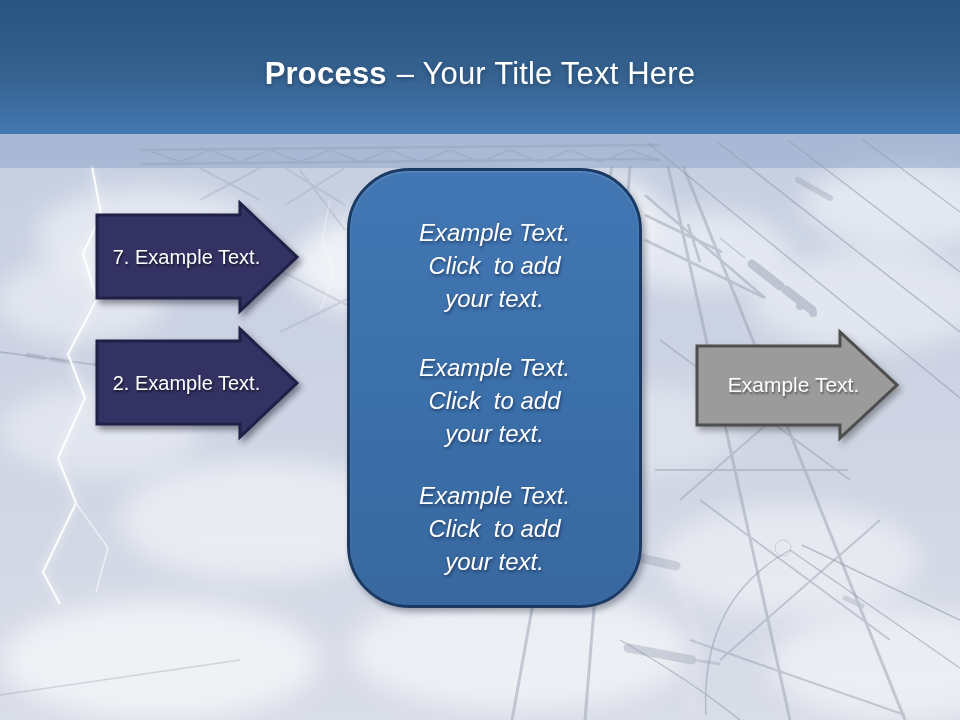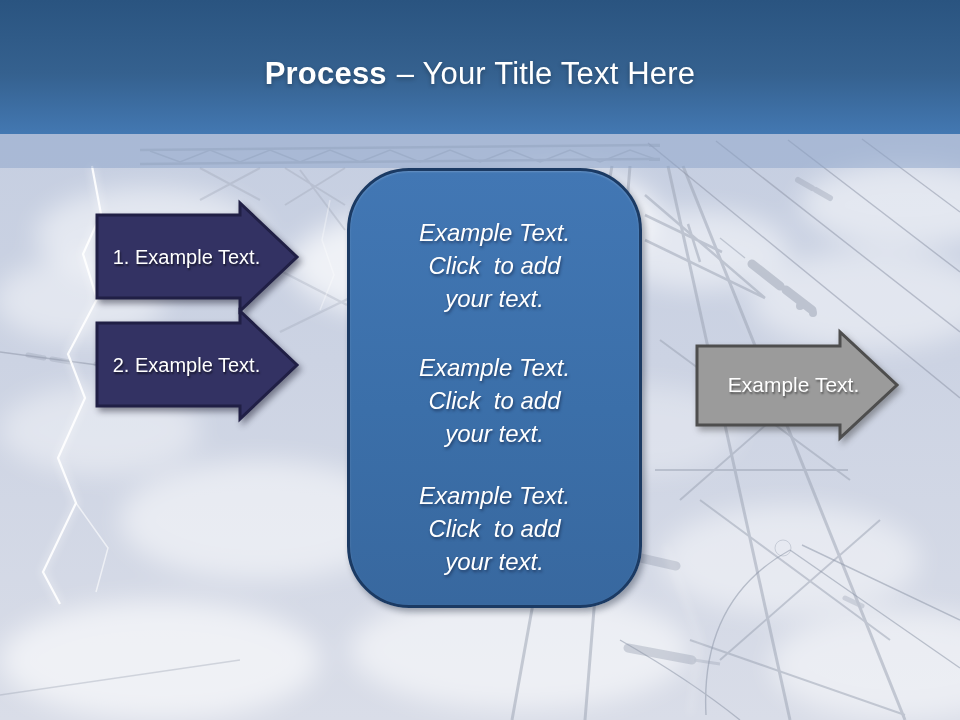--- a/index.html
+++ b/index.html
@@ -128,23 +128,23 @@
   <div class="band"></div>
 
   <header class="titlebar">
     <h1 class="title"><span class="t-em">Process</span><span class="t-rest">– Your Title Text Here</span></h1>
   </header>
 
   <div class="step" style="top:199px">
     <svg viewBox="0 0 205 116">
       <polygon class="step-poly" points="2,16 145,16 145,4 202,58 145,112 145,99 2,99"></polygon>
     </svg>
-    <span class="step-label">1. Example Text.</span>
+    <span class="step-label">7. Example Text.</span>
   </div>
-  <div class="step" style="top:307px">
+  <div class="step" style="top:325px">
     <svg viewBox="0 0 205 116">
       <polygon class="step-poly" points="2,16 145,16 145,4 202,58 145,112 145,99 2,99"></polygon>
     </svg>
     <span class="step-label">2. Example Text.</span>
   </div>
 
   <div class="panel">
     <div class="pblock" style="top:45px">
       <div class="pline">Example Text.</div>
       <div class="pline">Click  to add</div>

